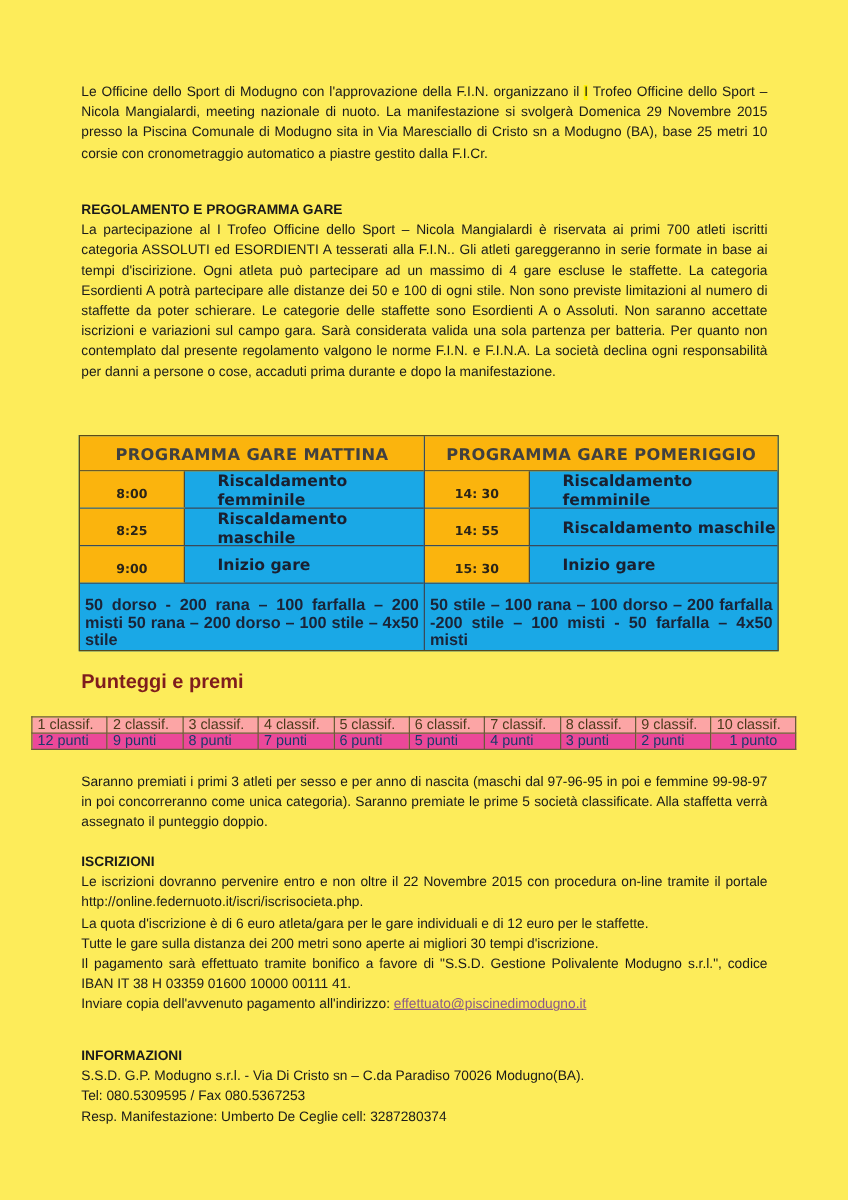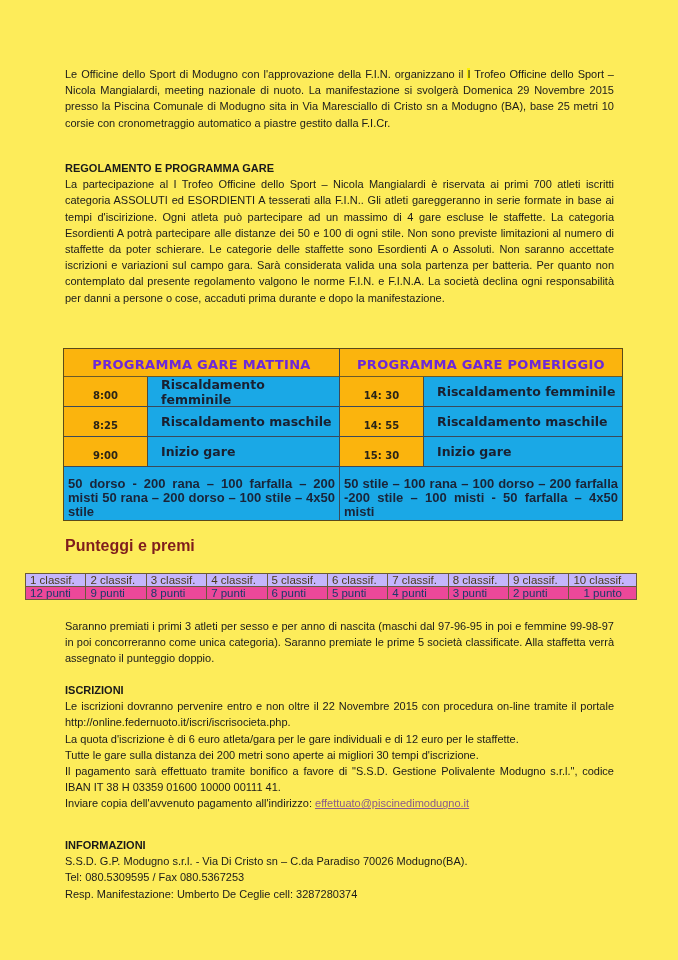--- a/index.html
+++ b/index.html
@@ -24,53 +24,54 @@
     position: absolute; left: 63px; top: 348px; width: 560px; height: 173px;
     border: 1px solid #5a4a1a; box-sizing: border-box;
     display: grid; grid-template-columns: 276px 1fr;
     background: #1aa8e6;
   }
   .col { display: flex; flex-direction: column; border-right: 1px solid #3a4a5a; }
   .col:last-child { border-right: none; }
   .col-head {
     height: 28px; background: #fbb40d; border-bottom: 1px solid #6a5a2a;
     display: flex; align-items: flex-end; justify-content: center;
-    font-weight: bold; font-size: 13px; color: #6d28d9; letter-spacing: 0.3px;
+    font-weight: bold; font-size: 13px; color: #404040; letter-spacing: 0.3px;
     padding-bottom: 4px; box-sizing: border-box;
     font-family: "DejaVu Sans", sans-serif;
   }
   .row {
     height: 30px; display: flex; border-bottom: 1px solid #3a4a5a; box-sizing: border-box;
   }
   .time {
     width: 84px; background: #fbb40d; border-right: 1px solid #4a4a3a;
     display: flex; align-items: flex-end; justify-content: center;
     font-size: 10px; font-weight: bold; color: #2a2418; padding-bottom: 5px; box-sizing: border-box;
     font-family: "DejaVu Sans", sans-serif;
   }
   .ev {
-    flex: 1; display: flex; align-items: center; padding-left: 13px;
+    flex: 1; display: flex; align-items: center; padding-left: 2px;
     font-size: 12.5px; font-weight: bold; color: #1a2030;
     font-family: "DejaVu Sans", sans-serif;
+    margin-left: 24px;
   }
   .races {
     flex: 1; padding: 10px 4px 0 4px; font-size: 13px; line-height: 14px;
     font-weight: bold; color: #1a2438; text-align: justify; text-align-last: left;
   }
   .pun-title {
     position: absolute; left: 65px; top: 537px; font-size: 16px; font-weight: bold; color: #7f1d1d;
   }
   .pun {
     position: absolute; left: 25px; top: 573px; width: 612px;
     border-collapse: collapse; font-size: 11.5px;
   }
   .pun td {
     border: 1px solid #6a5a3a; height: 12px; line-height: 12px; padding: 0 4px; white-space: nowrap;
   }
-  .pun .r1 td { background: #c4b5fd; color: #4a3a1a; }
+  .pun .r1 td { background: #fca5a5; color: #4a3a1a; }
   .pun .r2 td { background: #ec4899; color: #1a3a6a; }
   .p3 { top: 618px; }
   .p4 { top: 682px; }
   .link { color: #8a5a8a; text-decoration: underline; }
   .p5 { top: 837px; }
 </style>
 </head>
 <body>
 
 <div class="page">

